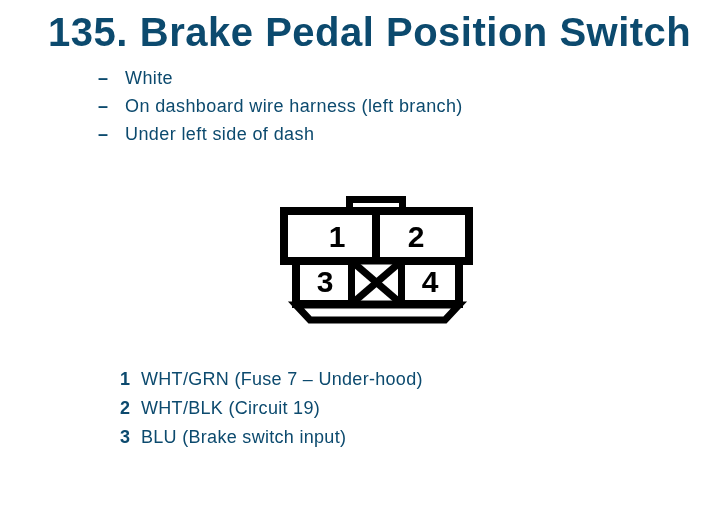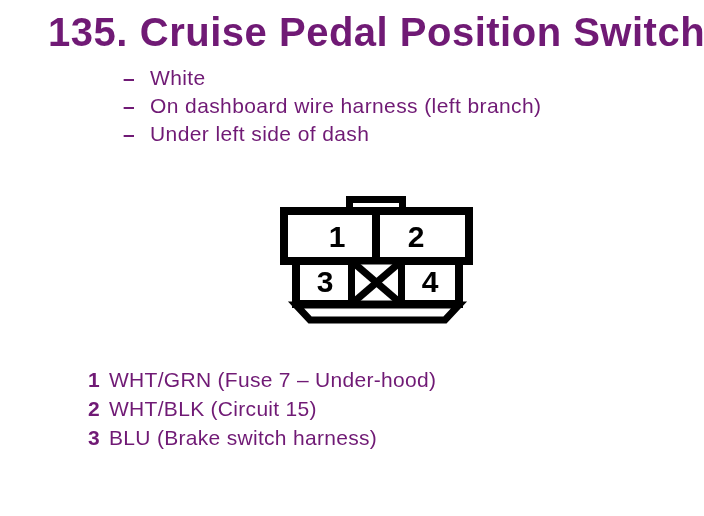--- a/index.html
+++ b/index.html
@@ -5,21 +5,21 @@
   html, body {
     margin: 0;
     padding: 0;
     background: #ffffff;
   }
   .page {
     position: relative;
     width: 704px;
     height: 516px;
     background: #ffffff;
-    color: #701a75;
+    color: #0c4a6e;
     font-family: "Liberation Sans", sans-serif;
     overflow: hidden;
   }
 
   
   .fig-title {
     position: absolute;
     left: 48px;
     top: 10px;
     display: flex;
@@ -33,25 +33,24 @@
 
   
   .notes {
     position: absolute;
     left: 0;
     top: 64px;
     width: 704px;
   }
   .note-line {
     padding-left: 98px;
-    font-size: 21px;
+    font-size: 18px;
     line-height: 28px;
     letter-spacing: 0.4px;
     white-space: nowrap;
-    margin-left: 25px;
   }
   .note-dash {
     display: inline-block;
     width: 27px;
     font-weight: bold;
   }
 
   
   .connector {
     position: absolute;
@@ -68,40 +67,40 @@
   }
 
   
   .legend {
     position: absolute;
     left: 0;
     top: 365px;
     width: 704px;
   }
   .legend-row {
-    padding-left: 88px;
-    font-size: 21px;
+    padding-left: 120px;
+    font-size: 18px;
     line-height: 29px;
     letter-spacing: 0.3px;
     white-space: nowrap;
   }
   .legend-pin {
     display: inline-block;
     width: 21px;
     font-weight: bold;
   }
 </style>
 </head>
 <body>
 
 <div class="page">
 
   <div class="fig-title">
     <span>135.</span>
-    <span>Cruise Pedal Position Switch</span>
+    <span>Brake Pedal Position Switch</span>
   </div>
 
   <div class="notes">
     <div class="note-line">
       <span class="note-dash">–</span><span>White</span>
     </div>
     <div class="note-line">
       <span class="note-dash">–</span><span>On dashboard wire harness (left branch)</span>
     </div>
     <div class="note-line">
@@ -139,20 +138,20 @@
       <text class="pin-num" x="55" y="104" text-anchor="middle">3</text>
       <text class="pin-num" x="160" y="104" text-anchor="middle">4</text>
     </svg>
   </div>
 
   <div class="legend">
     <div class="legend-row">
       <span class="legend-pin">1</span><span>WHT/GRN (Fuse 7 – Under-hood)</span>
     </div>
     <div class="legend-row">
-      <span class="legend-pin">2</span><span>WHT/BLK (Circuit 15)</span>
+      <span class="legend-pin">2</span><span>WHT/BLK (Circuit 19)</span>
     </div>
     <div class="legend-row">
-      <span class="legend-pin">3</span><span>BLU (Brake switch harness)</span>
+      <span class="legend-pin">3</span><span>BLU (Brake switch input)</span>
     </div>
   </div>
 
 </div>
 
 </body></html>

